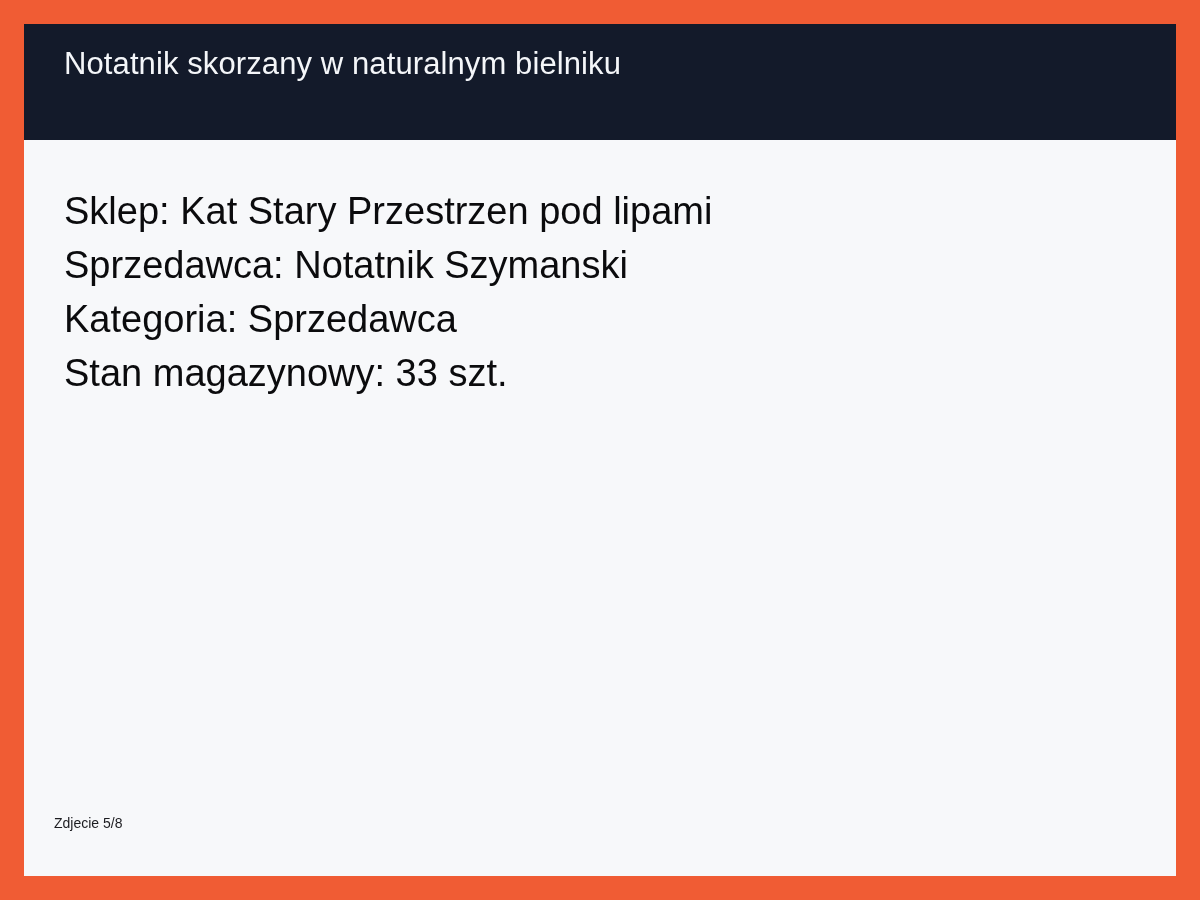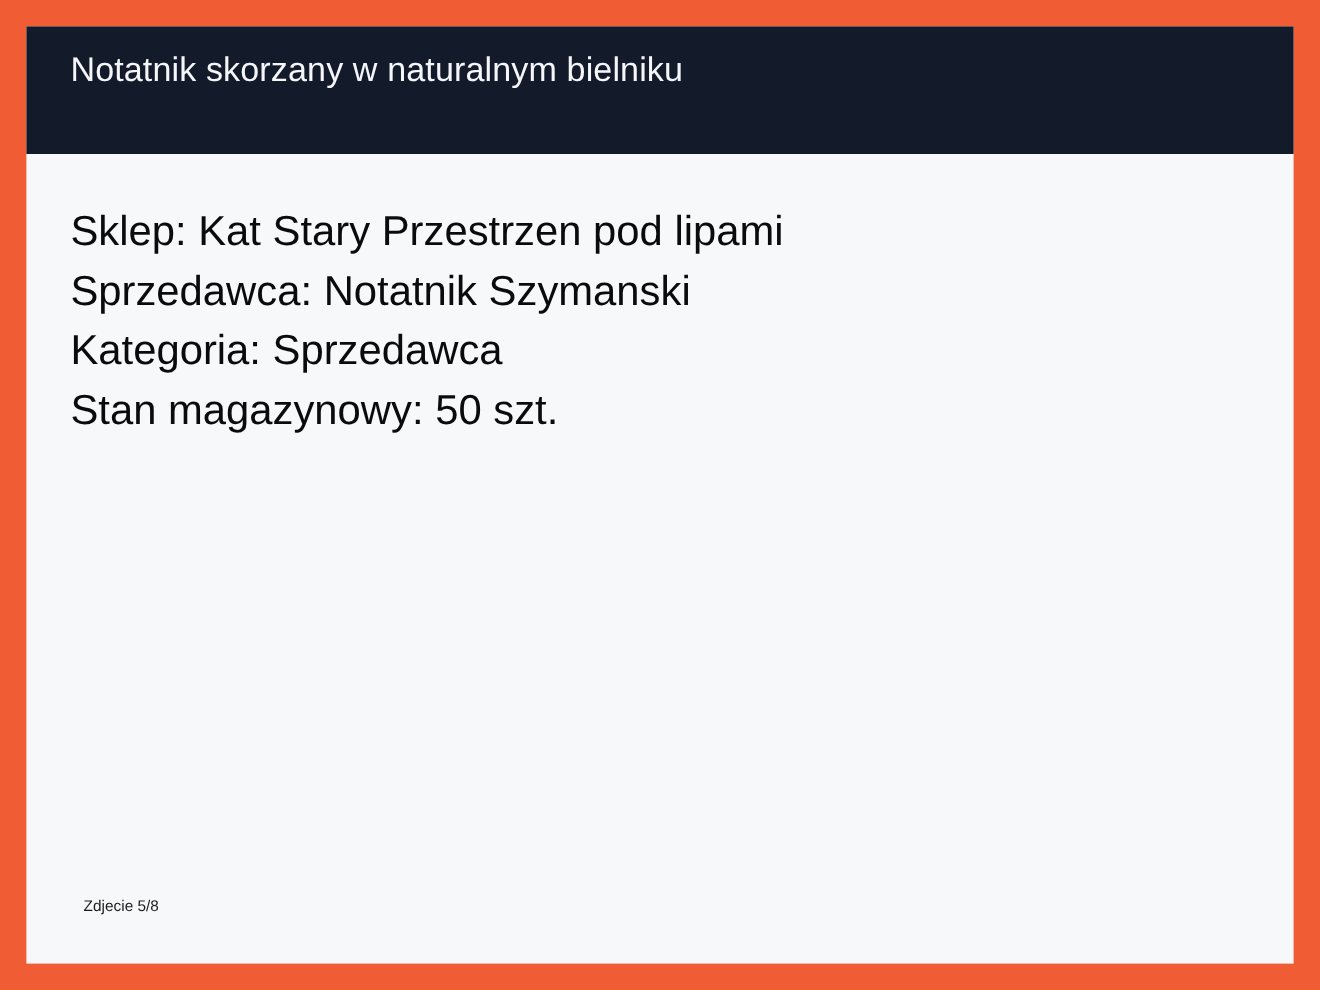--- a/index.html
+++ b/index.html
@@ -72,21 +72,21 @@
     color: #0b0b0d;
     font-size: 38px;
     font-weight: 400;
     line-height: 54px;
     white-space: nowrap;
   }
 
   
   .card-footer {
     position: absolute;
-    left: 52px;
+    left: 30px;
     bottom: 44px;
     color: #1c1c20;
     font-size: 14px;
     font-weight: 400;
     line-height: 1.2;
     white-space: nowrap;
   }
 </style>
 </head>
 <body>
@@ -96,20 +96,20 @@
 
     <div class="card-header">
       <h1 class="card-title">Notatnik skorzany w naturalnym bielniku</h1>
     </div>
 
     <div class="card-body">
       <ul class="detail-list">
         <li class="detail-line">Sklep: Kat Stary Przestrzen pod lipami</li>
         <li class="detail-line">Sprzedawca: Notatnik Szymanski</li>
         <li class="detail-line">Kategoria: Sprzedawca</li>
-        <li class="detail-line">Stan magazynowy: 50 szt.</li>
+        <li class="detail-line">Stan magazynowy: 33 szt.</li>
       </ul>
 
       <div class="card-footer">Zdjecie 5/8</div>
     </div>
 
   </div>
 </div>
 
 </body></html>

